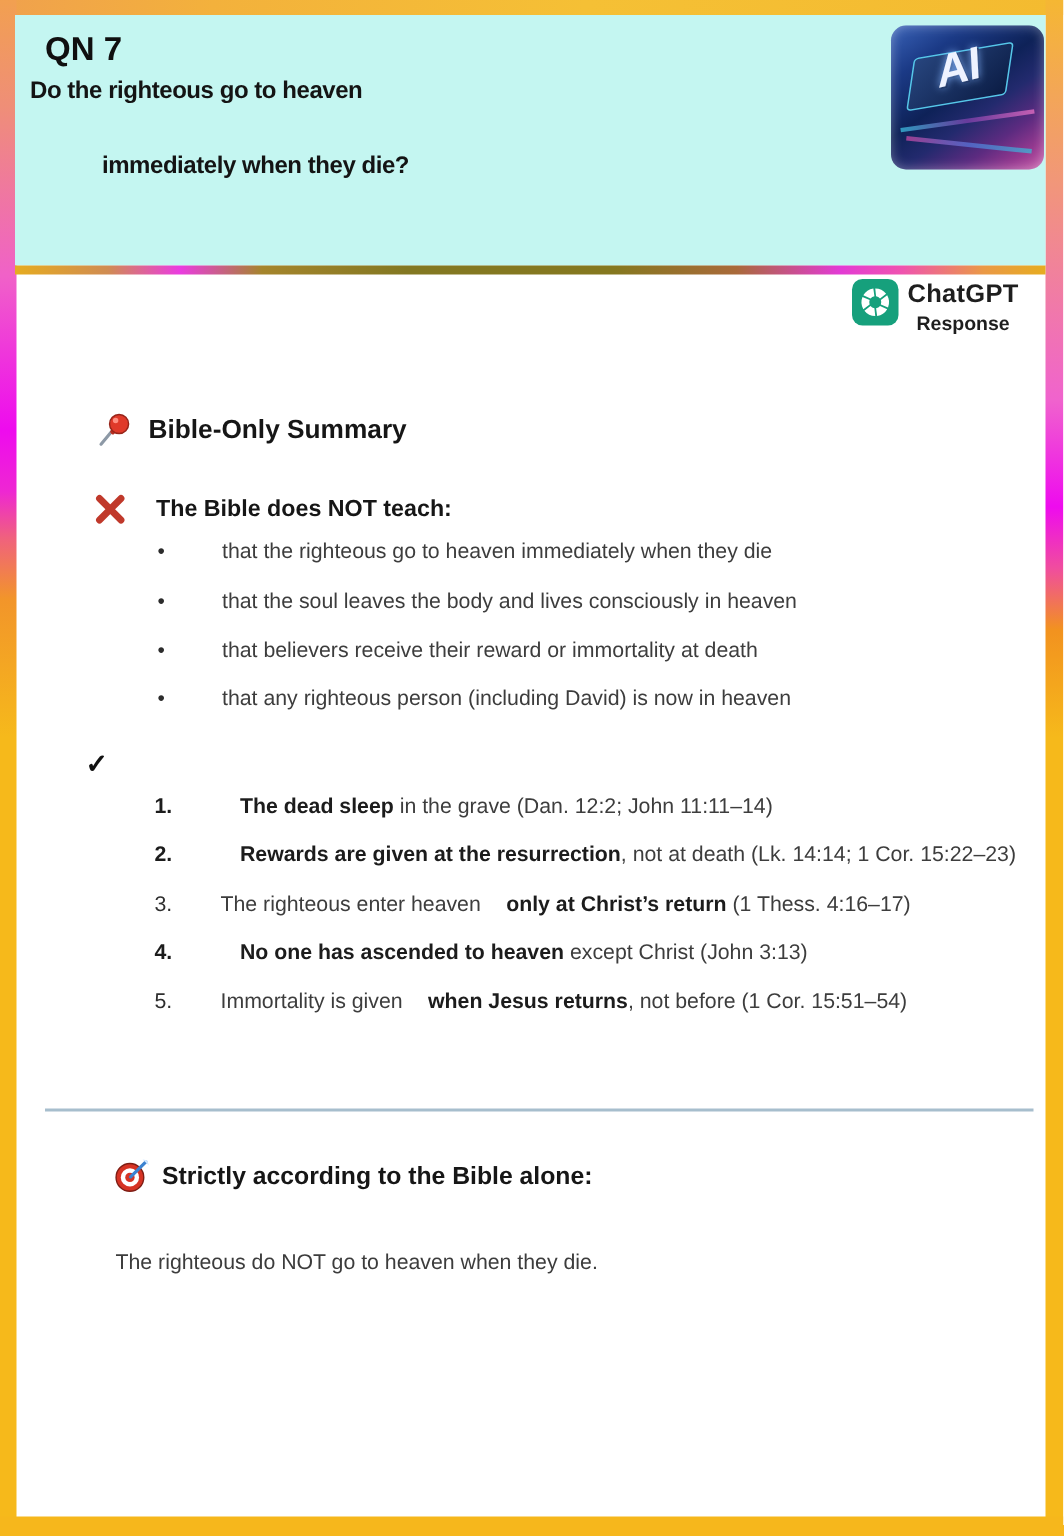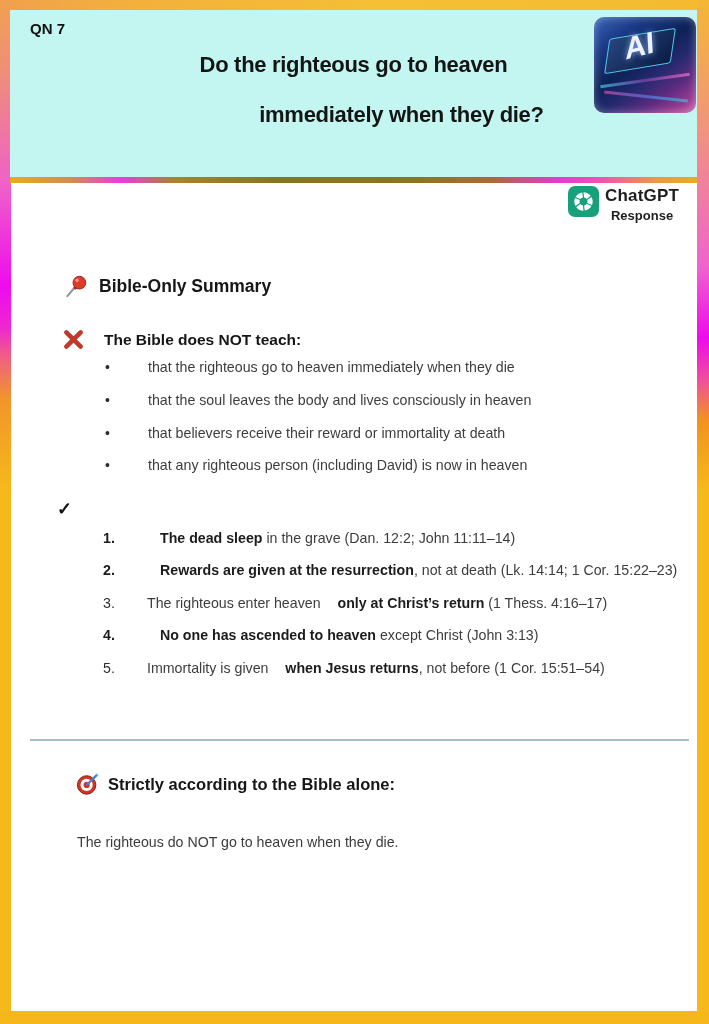--- a/index.html
+++ b/index.html
@@ -13,23 +13,23 @@
     background:linear-gradient(90deg,#f0a14d 0%,#f3b13c 20%,#f5c035 55%,#f4bb30 100%); }
   .border-bottom { position:absolute; bottom:0; left:0; width:709px; height:13px;
     background:#f6b71c; }
   .border-left { position:absolute; top:0; left:0; width:11px; height:1024px;
     background:linear-gradient(180deg,#f2a050 0%,#ef8e78 7%,#f061c8 18%,#ee0bee 28%,#ee27d2 32%,#f0617e 35%,#f2952a 39%,#f6b91b 48%,#f6b91b 100%); }
   .border-right { position:absolute; top:0; right:0; width:12px; height:1024px;
     background:linear-gradient(180deg,#f5b733 0%,#f1967a 12%,#f063cd 26%,#ee0bee 33%,#f04d9e 37%,#f2921f 41%,#f6b91b 48%,#f6b91b 100%); }
   
   .header { position:absolute; left:10px; top:10px; width:687px; height:167px;
     background:#c4f6f1; }
-  .qn { position:absolute; left:20px; top:10px; font-size:15px; font-weight:bold; color:#101010; }
-  .title-line1, .title-line2 { position:absolute; left:0; width:100%; text-align:center;
-    font-size:22px; font-weight:bold; color:#141414; letter-spacing:-0.3px; }
+  .qn { position:absolute; left:20px; top:10px; font-size:22px; font-weight:bold; color:#101010; }
+  .title-line1, .title-line2 { position:absolute; left:10px; width:100%; text-align:left;
+    font-size:16px; font-weight:bold; color:#141414; letter-spacing:-0.3px; }
   .title-line1 { top:42px; }
   .title-line2 { top:92px;margin-left:48px; }
   .ai-chip { position:absolute; left:584px; top:7px; width:102px; height:96px; border-radius:10px;
     overflow:hidden;
     background:linear-gradient(145deg,#3a63b8 0%,#1b3a86 22%,#0e2258 45%,#232a6e 60%,#5c2b80 76%,#94388f 88%,#c75aa8 100%);
     box-shadow:inset 0 0 8px rgba(255,255,255,.35); }
   .ai-chip .chip-face { position:absolute; left:14px; top:16px; width:64px; height:36px;
     background:linear-gradient(135deg,#27457e,#0b1c44); transform:skewX(-18deg) rotate(-10deg);
     border:1px solid #56c7e8; border-radius:3px; }
   .ai-chip .chip-trace1 { position:absolute; left:6px; top:62px; width:90px; height:3px;

